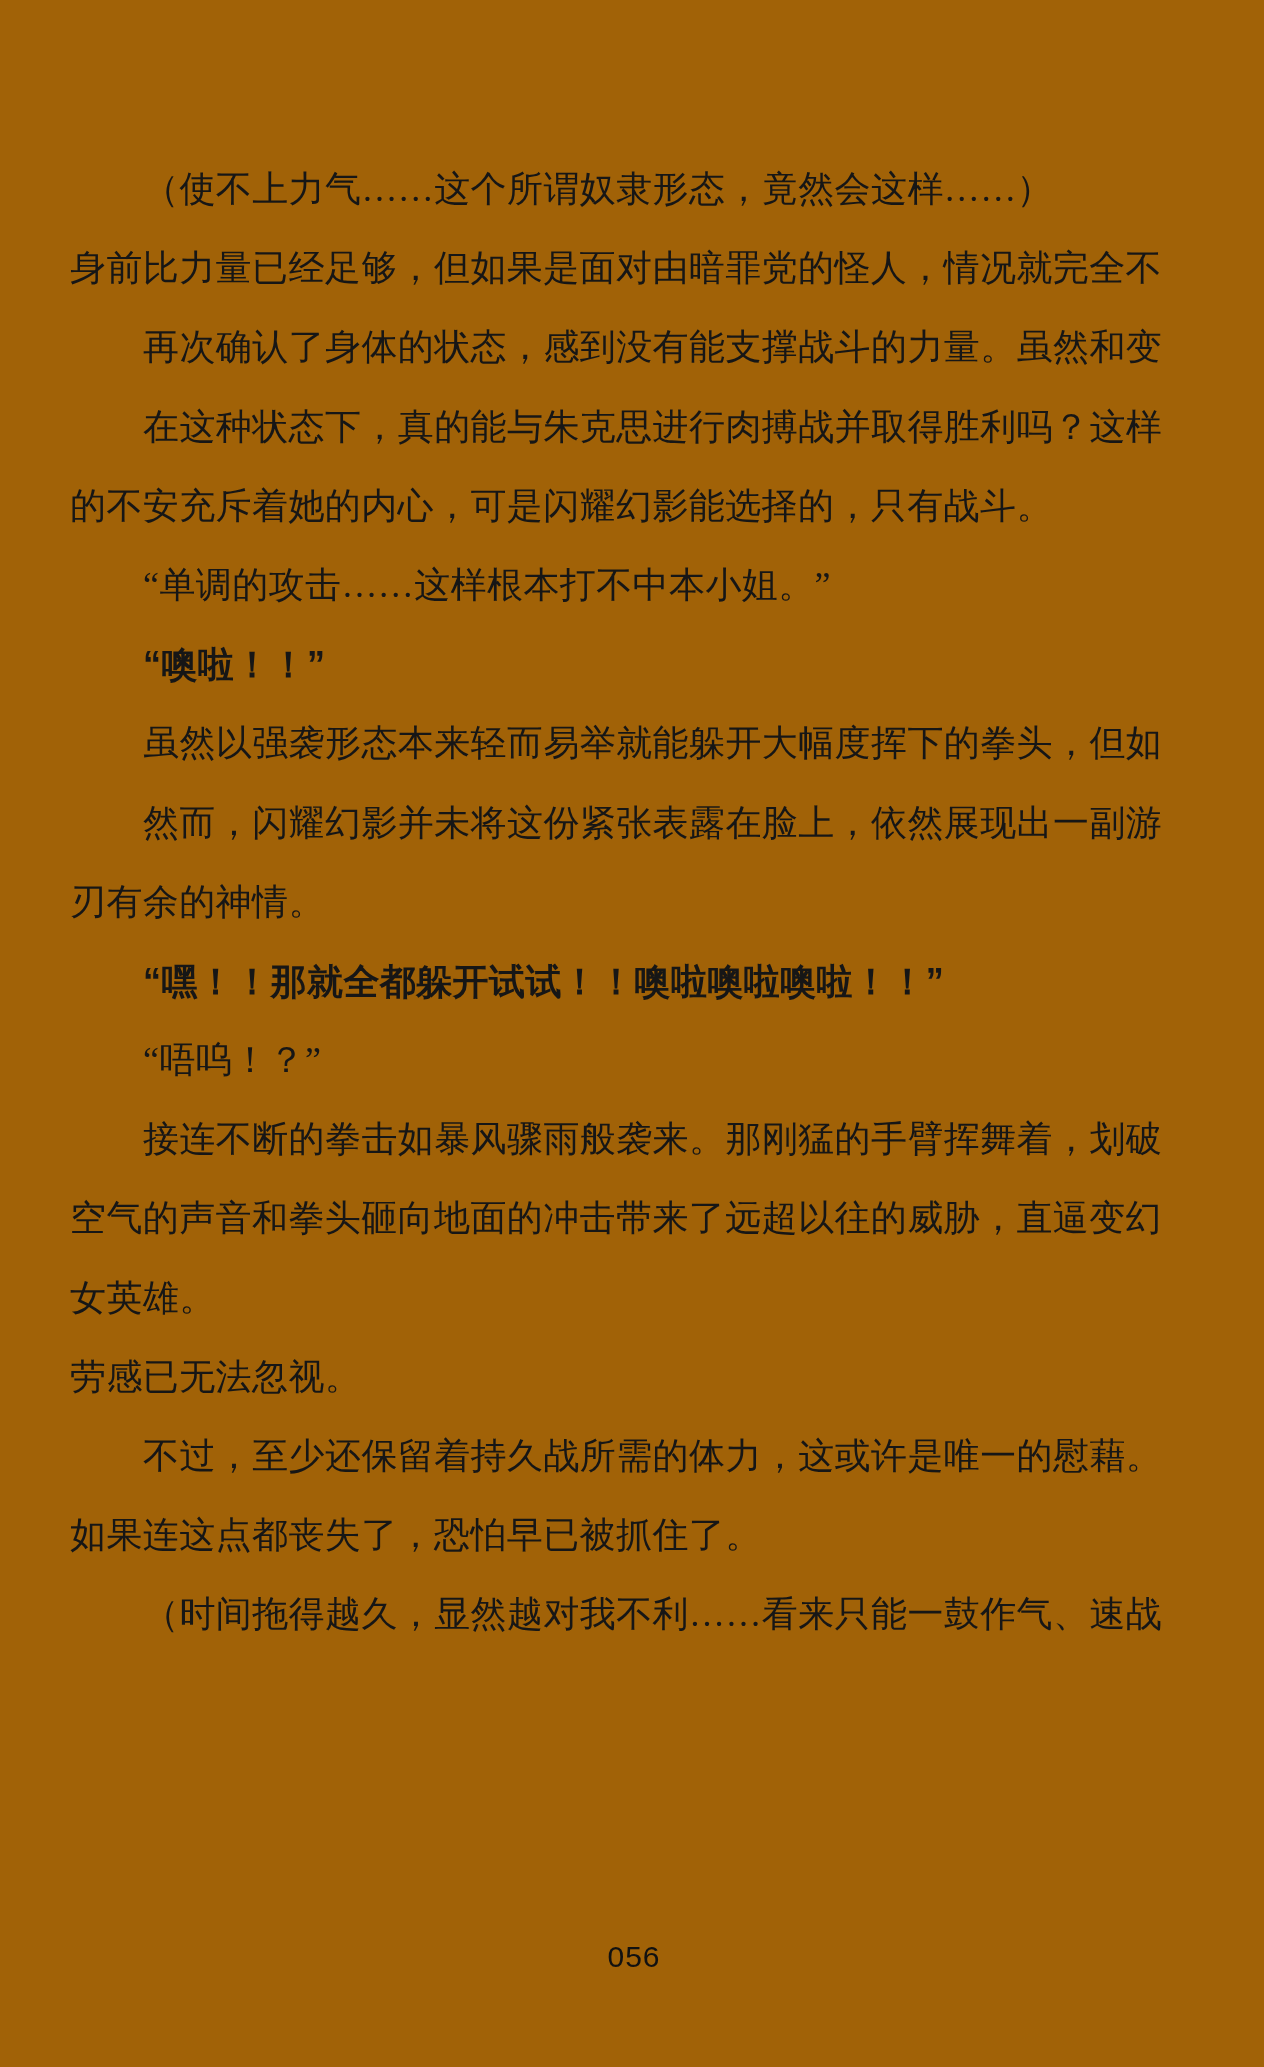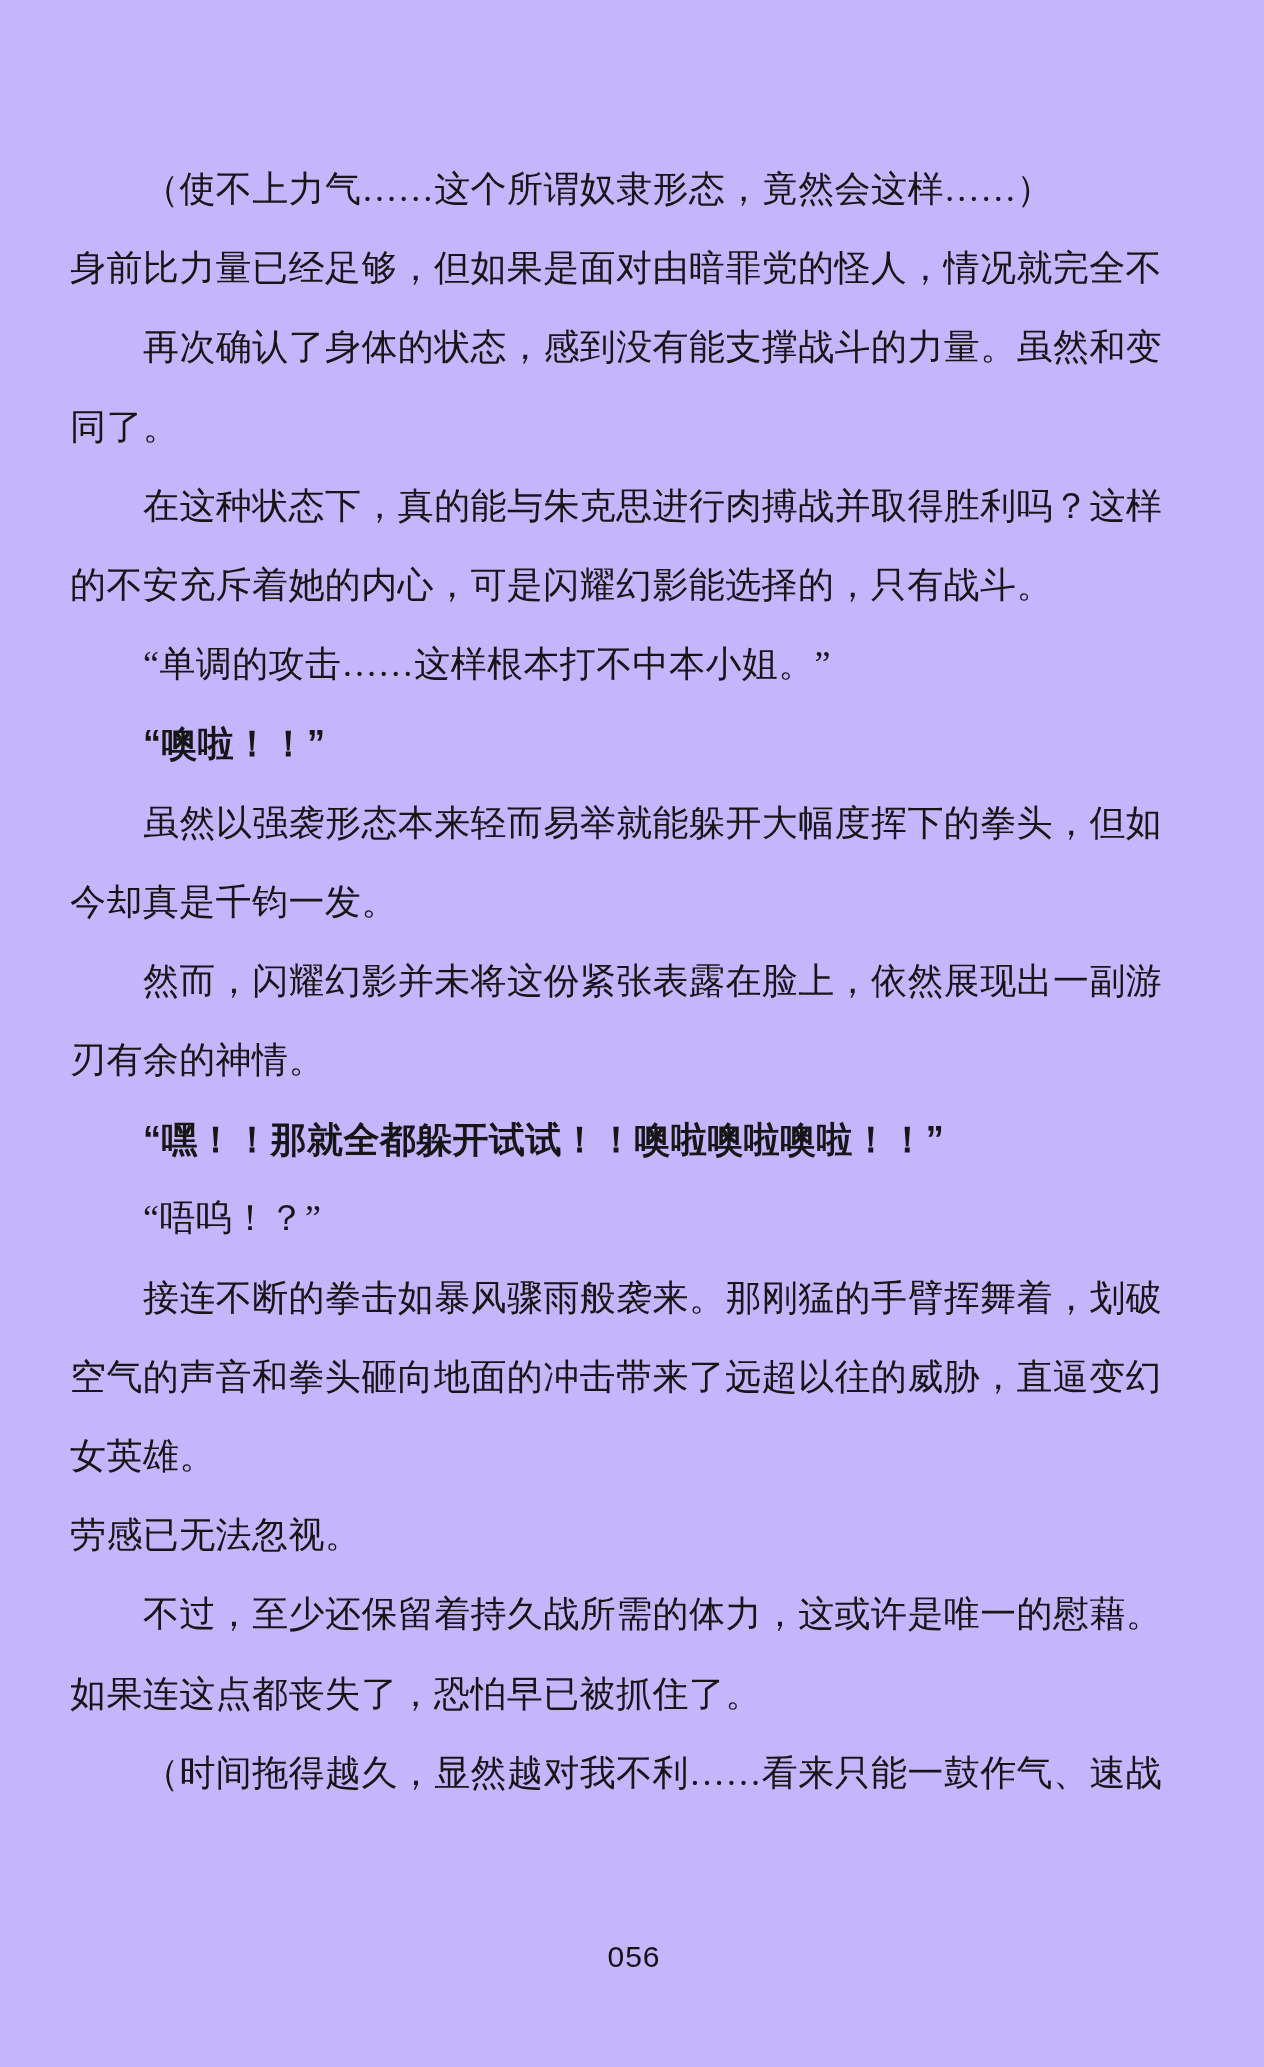--- a/index.html
+++ b/index.html
@@ -11,21 +11,21 @@
     position: relative;
     width: 1264px;
     height: 2067px;
     overflow: hidden;
     font-family: "Liberation Serif", "DejaVu Serif", serif;
     color: #161616;
   }
   .page {
     position: absolute;
     inset: 0;
-    background: #c4b5fd;
+    background: #a16207;
   }
   .page-text {
     position: absolute;
     top: 150px;
     left: 70px;
     width: 1096px;
   }
   .line {
     height: 79.2px;
     line-height: 79.2px;
@@ -56,27 +56,25 @@
   }
 </style>
 </head>
 <body>
 
 <div class="page">
   <div class="page-text">
       <div class="line indent">（使不上力气……这个所谓奴隶形态，竟然会这样……）</div>
       <div class="line">身前比力量已经足够，但如果是面对由暗罪党的怪人，情况就完全不</div>
       <div class="line indent">再次确认了身体的状态，感到没有能支撑战斗的力量。虽然和变</div>
-      <div class="line">同了。</div>
       <div class="line indent">在这种状态下，真的能与朱克思进行肉搏战并取得胜利吗？这样</div>
       <div class="line">的不安充斥着她的内心，可是闪耀幻影能选择的，只有战斗。</div>
       <div class="line indent">“单调的攻击……这样根本打不中本小姐。”</div>
       <div class="line indent bold">“噢啦！！”</div>
       <div class="line indent">虽然以强袭形态本来轻而易举就能躲开大幅度挥下的拳头，但如</div>
-      <div class="line">今却真是千钧一发。</div>
       <div class="line indent">然而，闪耀幻影并未将这份紧张表露在脸上，依然展现出一副游</div>
       <div class="line">刃有余的神情。</div>
       <div class="line indent bold">“嘿！！那就全都躲开试试！！噢啦噢啦噢啦！！”</div>
       <div class="line indent">“唔呜！？”</div>
       <div class="line indent">接连不断的拳击如暴风骤雨般袭来。那刚猛的手臂挥舞着，划破</div>
       <div class="line">空气的声音和拳头砸向地面的冲击带来了远超以往的威胁，直逼变幻</div>
       <div class="line">女英雄。</div>
       <div class="line">劳感已无法忽视。</div>
       <div class="line indent">不过，至少还保留着持久战所需的体力，这或许是唯一的慰藉。</div>
       <div class="line">如果连这点都丧失了，恐怕早已被抓住了。</div>

